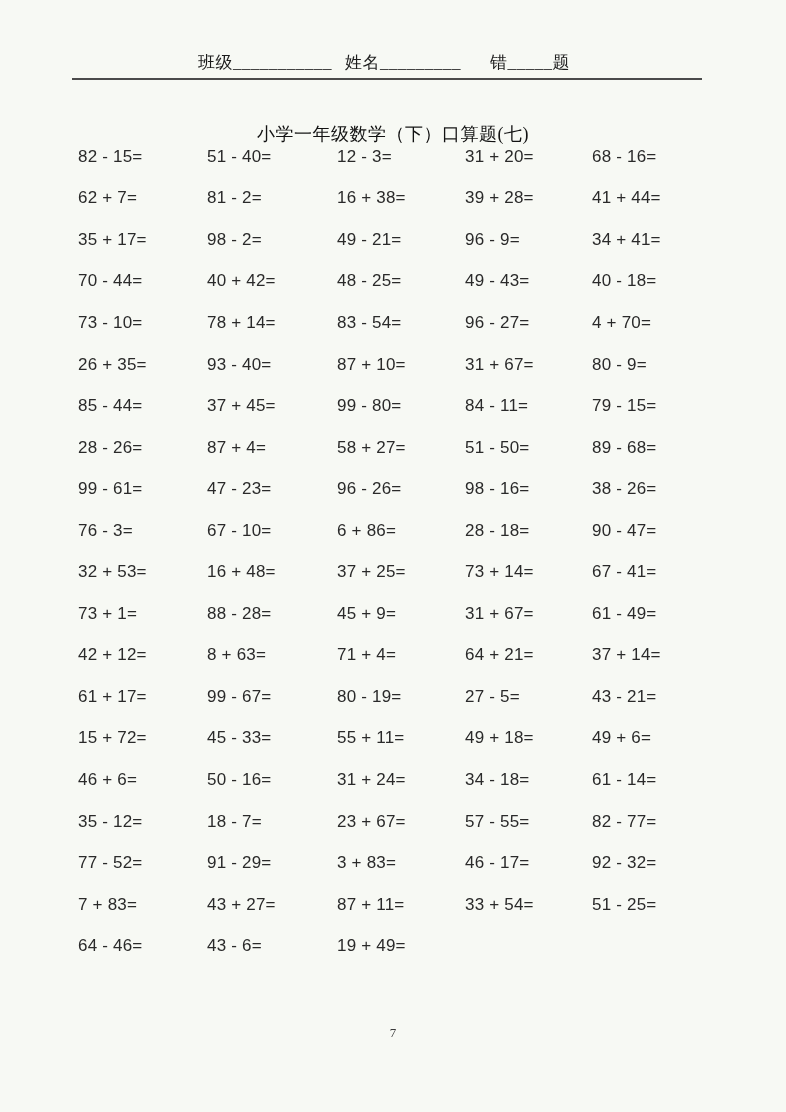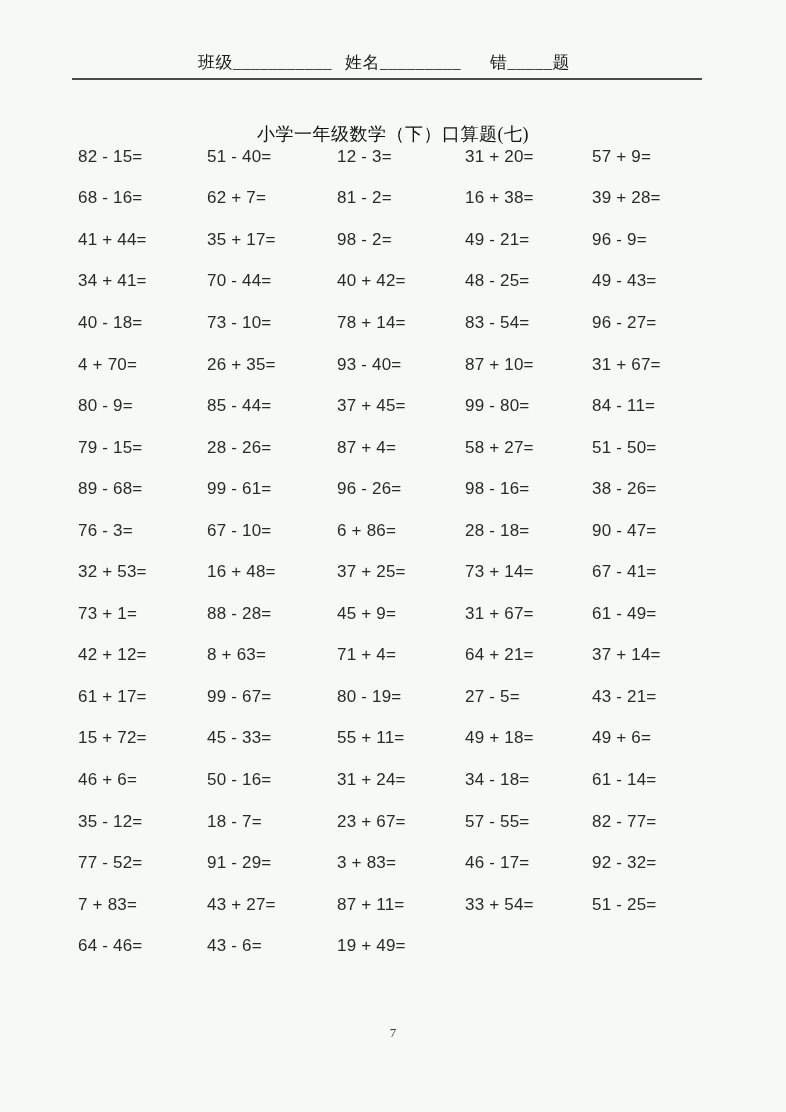--- a/index.html
+++ b/index.html
@@ -82,21 +82,20 @@
 
 <div class="header-line"></div>
 
 <div class="page-title">小学一年级数学（下）口算题(七)</div>
 
 <div class="problems-grid">
     <div class="problem">82 - 15=</div>
     <div class="problem">51 - 40=</div>
     <div class="problem">12 - 3=</div>
     <div class="problem">31 + 20=</div>
-    <div class="problem">57 + 9=</div>
     <div class="problem">68 - 16=</div>
     <div class="problem">62 + 7=</div>
     <div class="problem">81 - 2=</div>
     <div class="problem">16 + 38=</div>
     <div class="problem">39 + 28=</div>
     <div class="problem">41 + 44=</div>
     <div class="problem">35 + 17=</div>
     <div class="problem">98 - 2=</div>
     <div class="problem">49 - 21=</div>
     <div class="problem">96 - 9=</div>
@@ -120,20 +119,21 @@
     <div class="problem">37 + 45=</div>
     <div class="problem">99 - 80=</div>
     <div class="problem">84 - 11=</div>
     <div class="problem">79 - 15=</div>
     <div class="problem">28 - 26=</div>
     <div class="problem">87 + 4=</div>
     <div class="problem">58 + 27=</div>
     <div class="problem">51 - 50=</div>
     <div class="problem">89 - 68=</div>
     <div class="problem">99 - 61=</div>
+    <div class="problem">47 - 23=</div>
     <div class="problem">96 - 26=</div>
     <div class="problem">98 - 16=</div>
     <div class="problem">38 - 26=</div>
     <div class="problem">76 - 3=</div>
     <div class="problem">67 - 10=</div>
     <div class="problem">6 + 86=</div>
     <div class="problem">28 - 18=</div>
     <div class="problem">90 - 47=</div>
     <div class="problem">32 + 53=</div>
     <div class="problem">16 + 48=</div>

